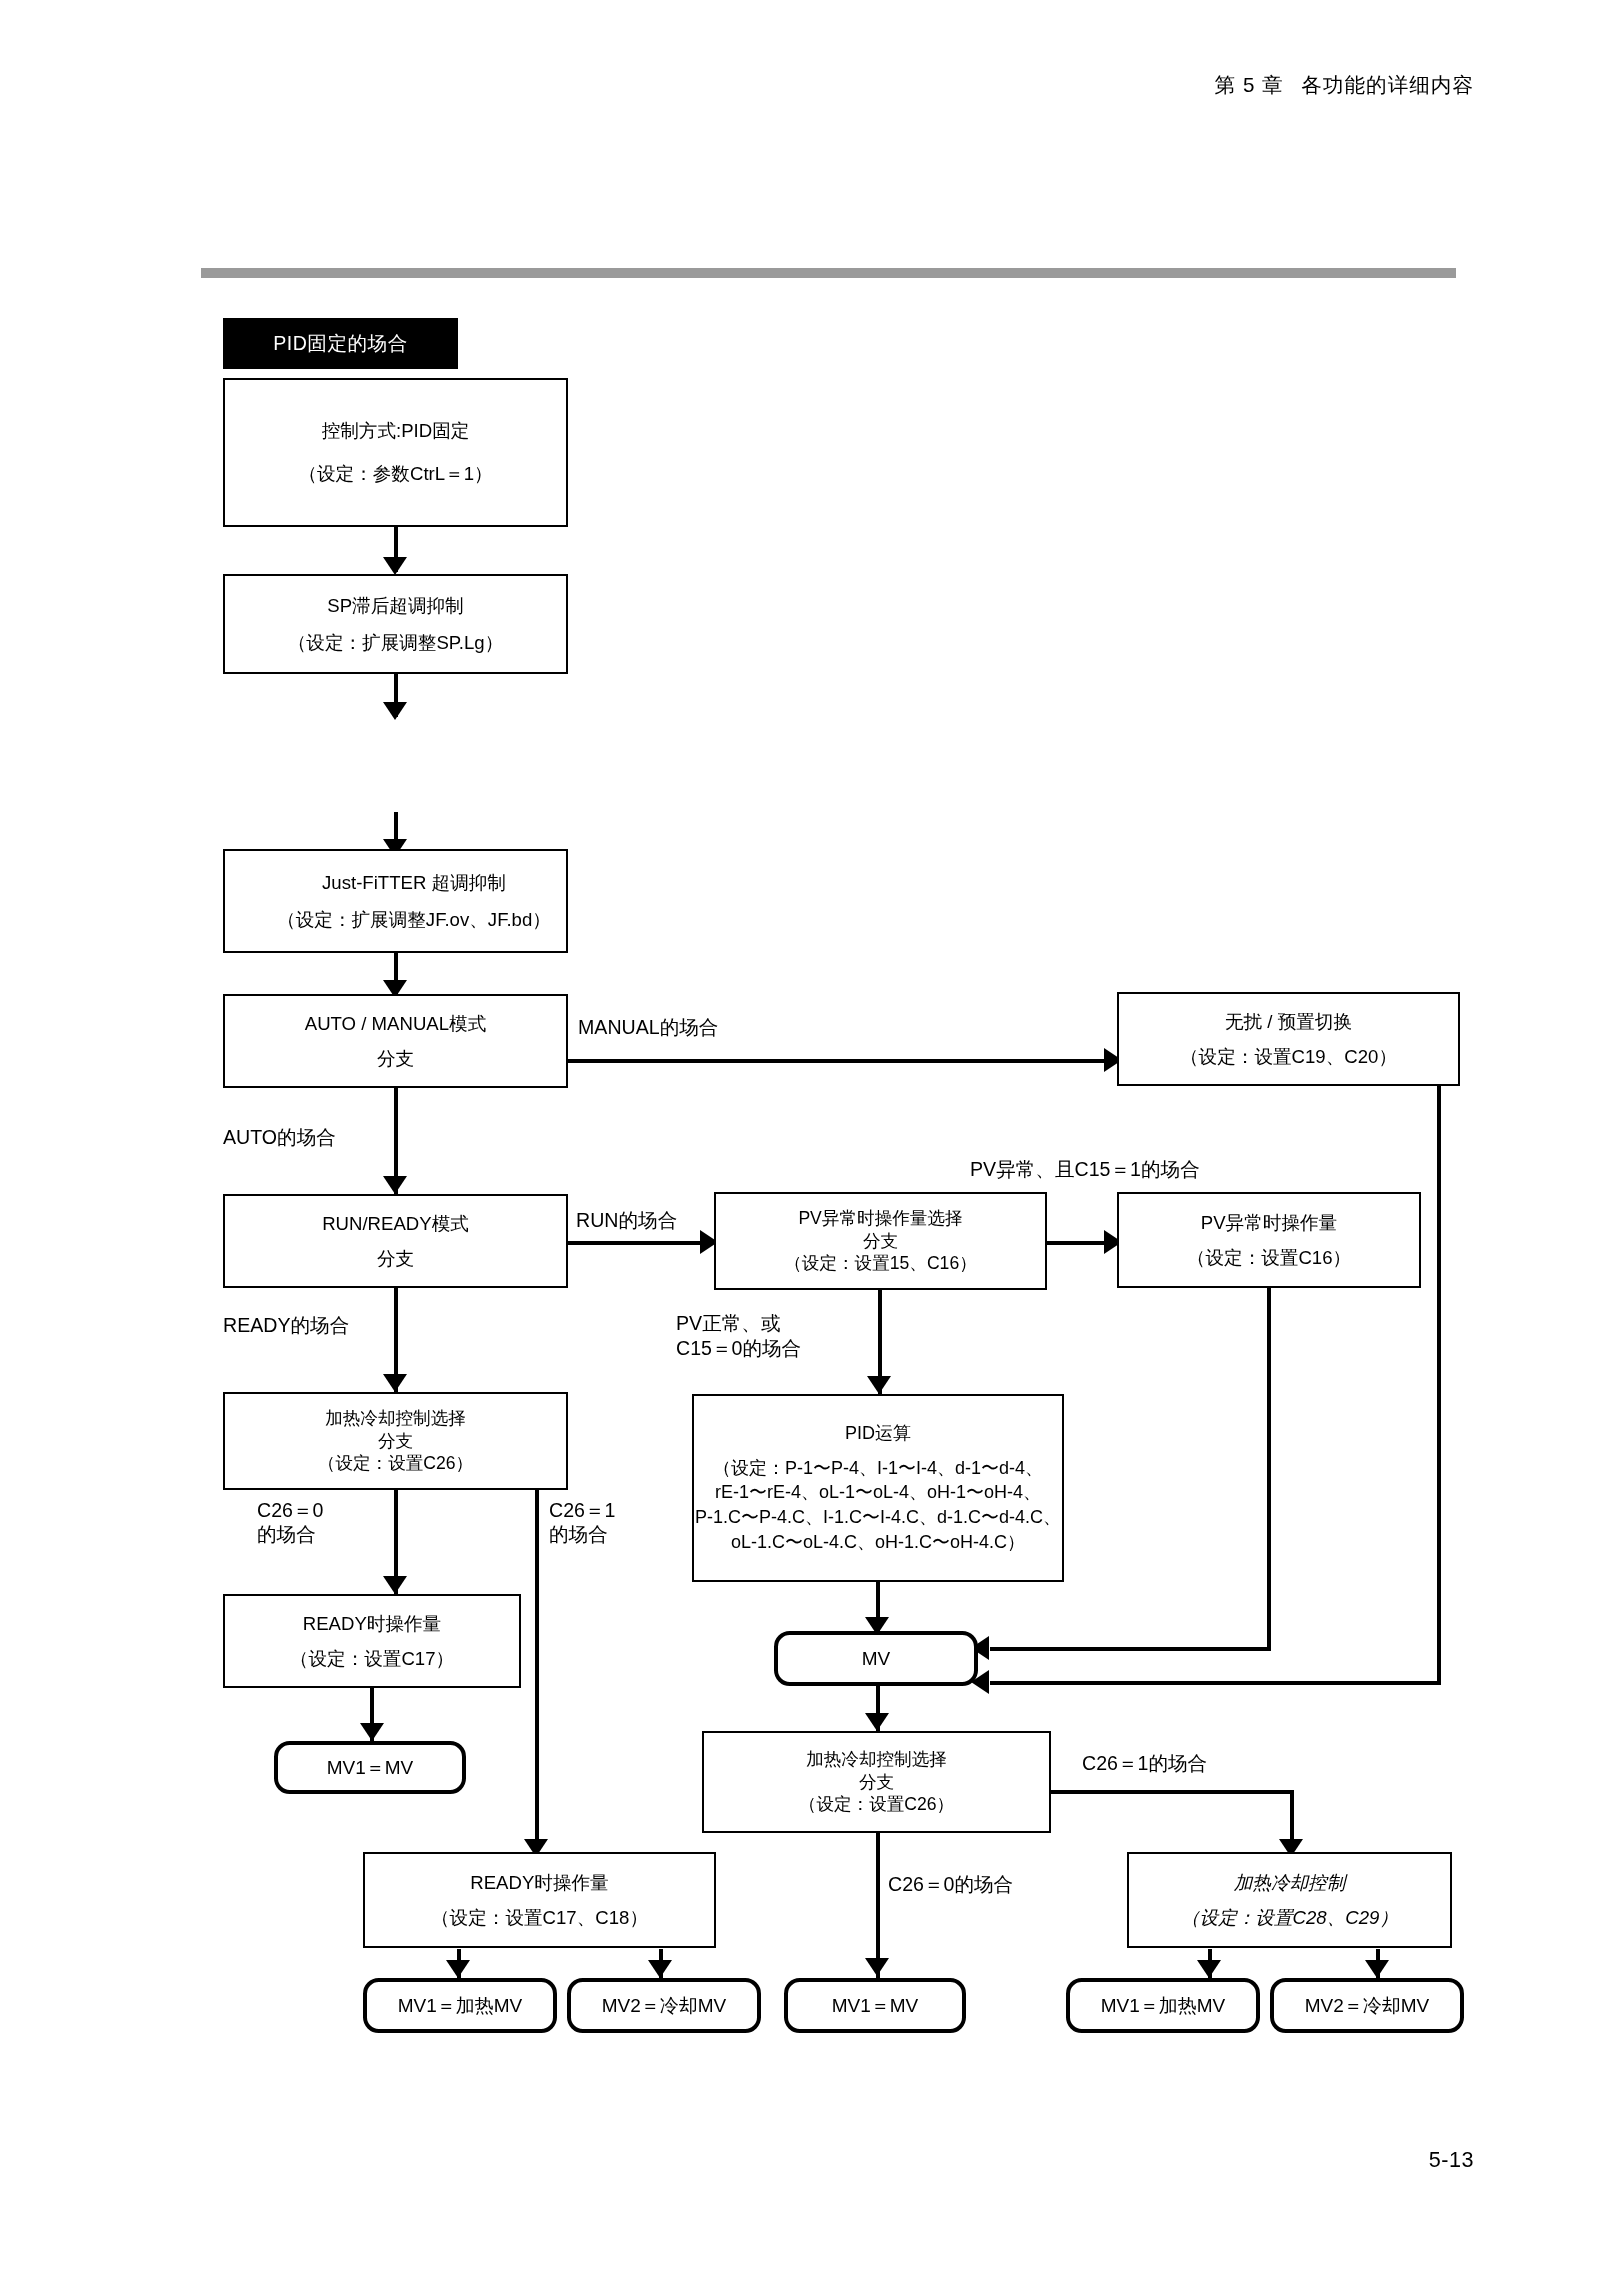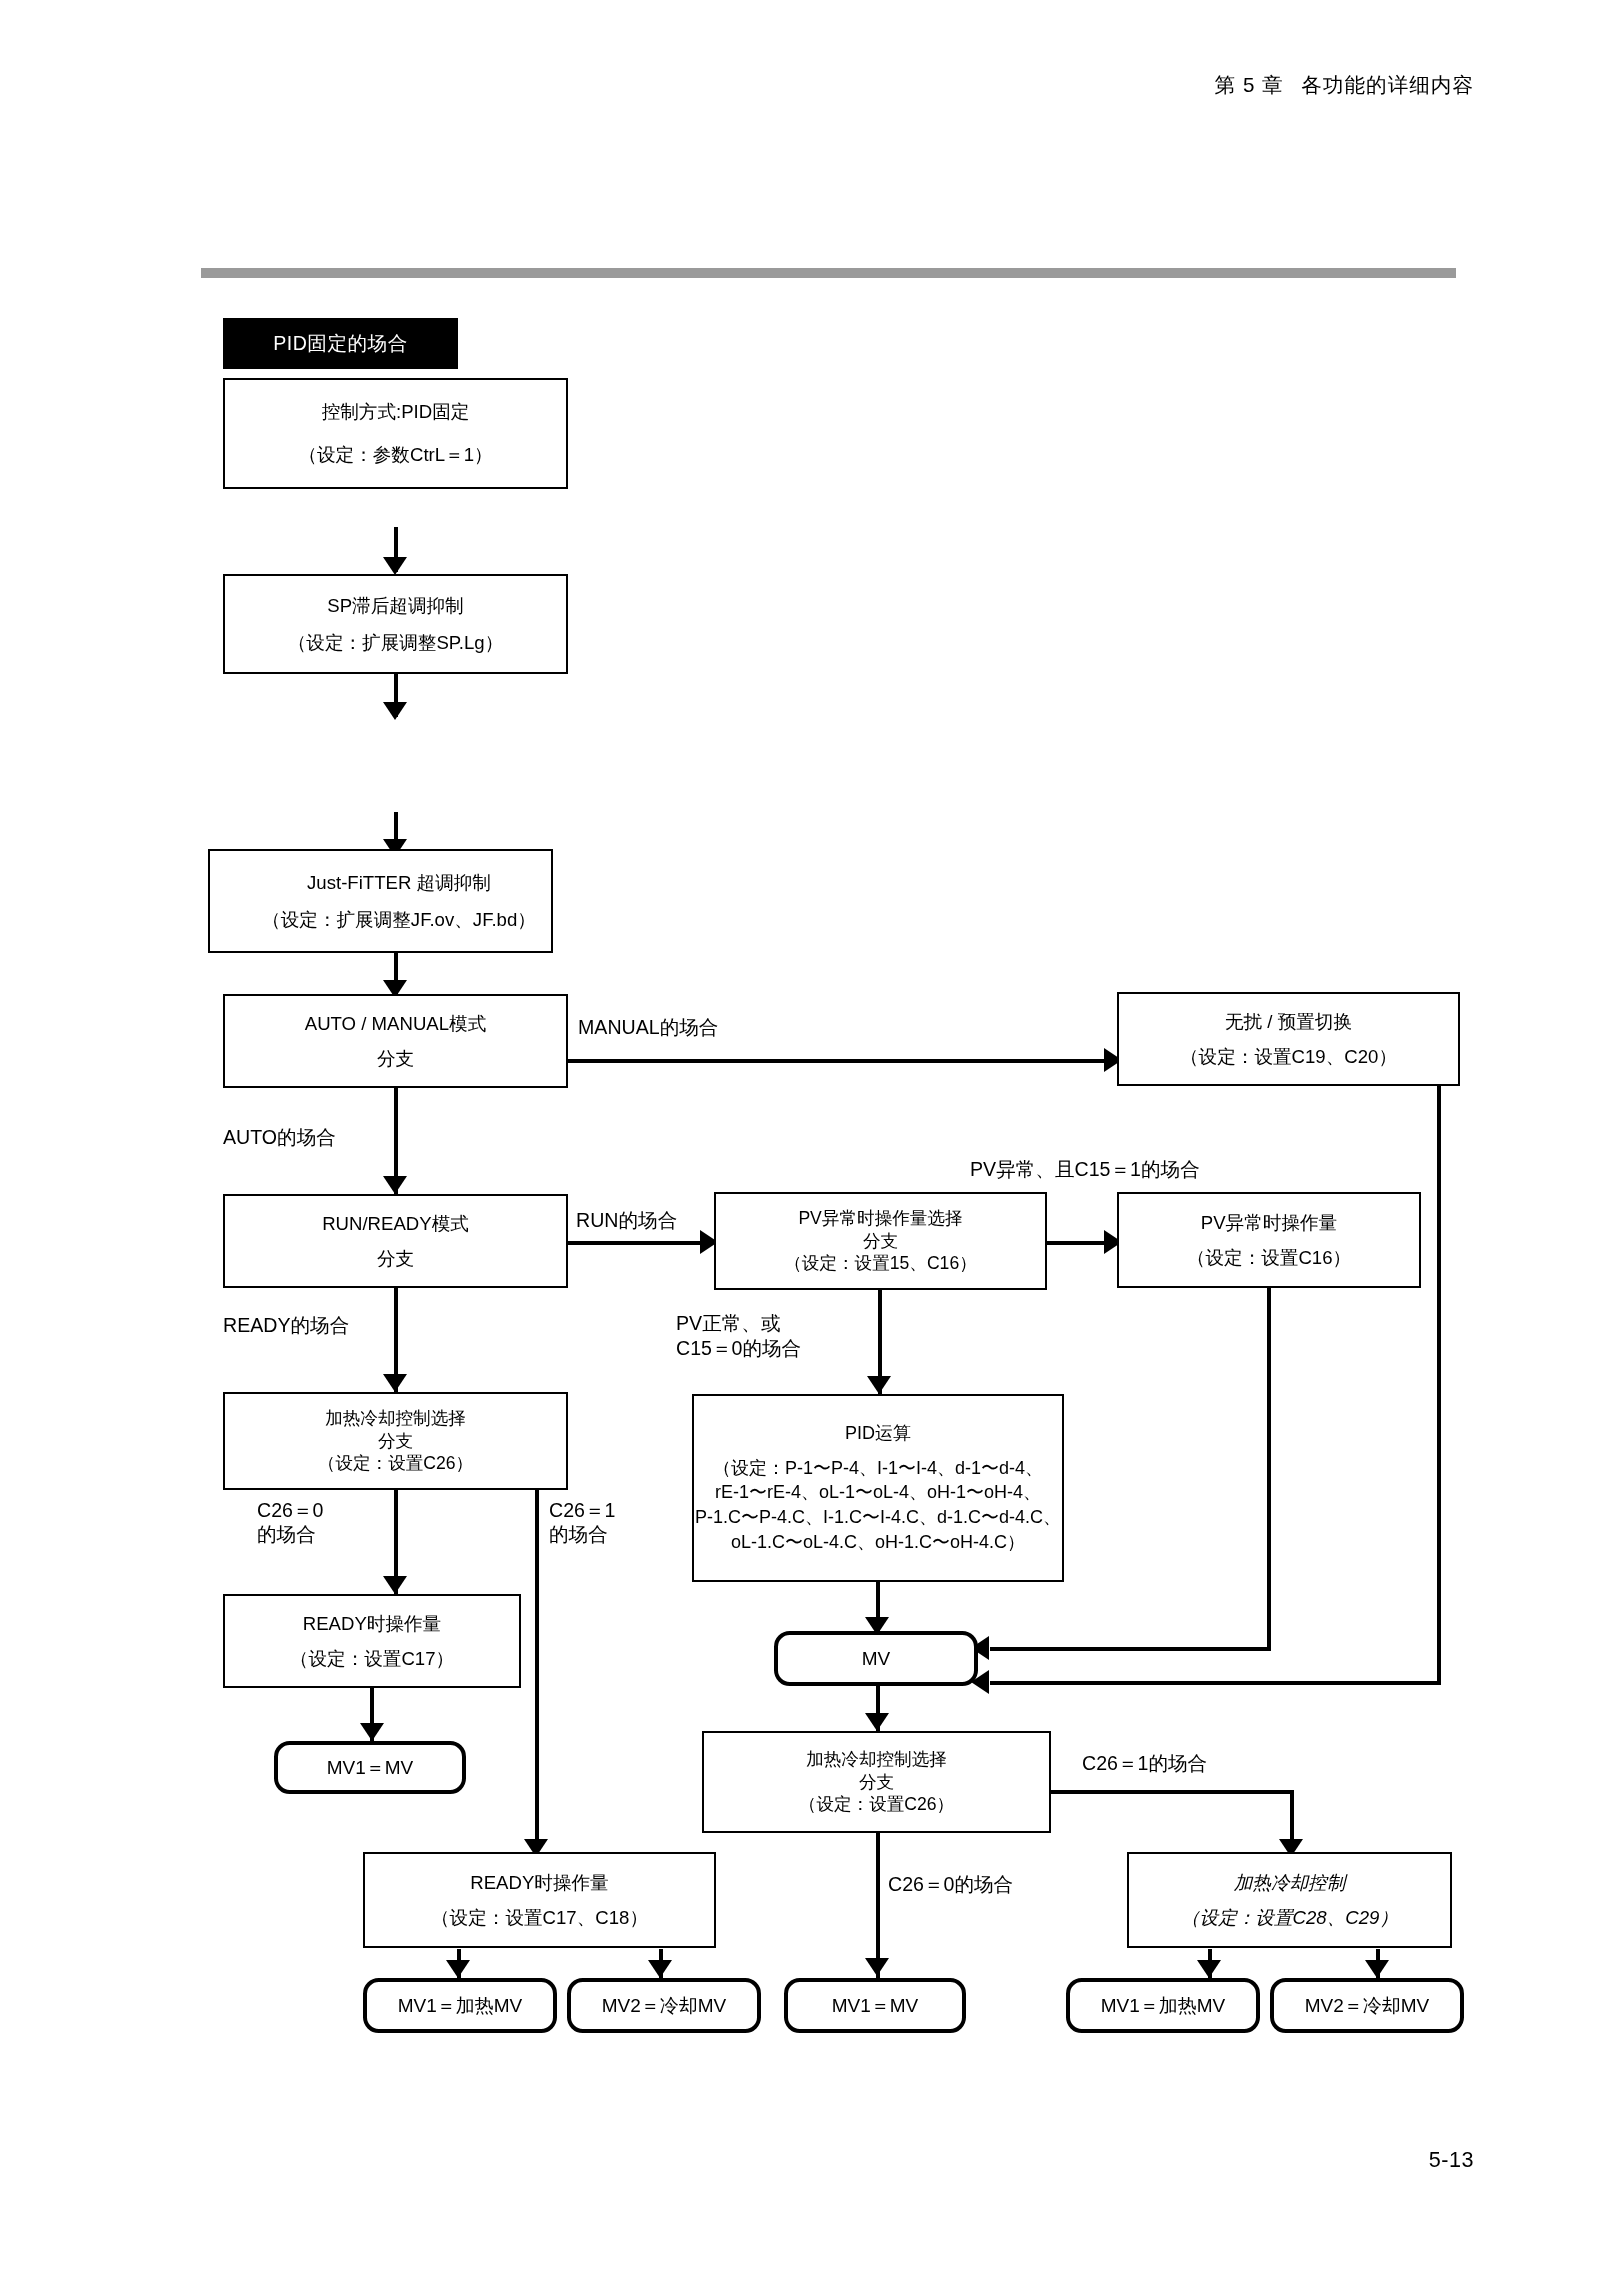--- a/index.html
+++ b/index.html
@@ -85,38 +85,38 @@
   <div class="hdr">
     <span>第 5 章</span><span class="gap"></span><span>各功能的详细内容</span>
   </div>
 
   <div class="rulebar"></div>
 
   <div class="chart">
 
     <div class="badge" style="left:223px;top:318px;width:235px;height:51px;">PID固定的场合</div>
 
-    <div class="bx" style="left:223px;top:378px;width:345px;height:111px;">
+    <div class="bx" style="left:223px;top:378px;width:345px;height:149px;">
       <span class="ln">控制方式:PID固定</span>
       <span class="ln" style="margin-top:19.6px">（设定：参数CtrL＝1）</span>
     </div>
     <div class="v" style="left:394px;top:527px;height:45px;"></div>
     <div class="ad" style="left:383px;top:557px;"></div>
 
     <div class="bx" style="left:223px;top:574px;width:345px;height:100px;">
       <span class="ln">SP滞后超调抑制</span>
       <span class="ln" style="margin-top:13.7px">（设定：扩展调整SP.Lg）</span>
     </div>
     <div class="v" style="left:394px;top:674px;height:43px;"></div>
     <div class="ad" style="left:383px;top:702px;"></div>
 
     <div class="v" style="left:394px;top:812px;height:43px;"></div>
     <div class="ad" style="left:383px;top:839px;"></div>
 
-    <div class="bx" style="left:208px;top:849px;width:345px;height:104px;padding-left:37px;">
+    <div class="bx" style="left:223px;top:849px;width:345px;height:104px;padding-left:37px;">
       <span class="ln">Just-FiTTER 超调抑制</span>
       <span class="ln" style="margin-top:13.7px">（设定：扩展调整JF.ov、JF.bd）</span>
     </div>
     <div class="v" style="left:394px;top:953px;height:43px;"></div>
     <div class="ad" style="left:383px;top:980px;"></div>
 
     <div class="bx" style="left:223px;top:994px;width:345px;height:94px;">
       <span class="ln">AUTO / MANUAL模式</span>
       <span class="ln" style="margin-top:11.8px">分支</span>
     </div>

